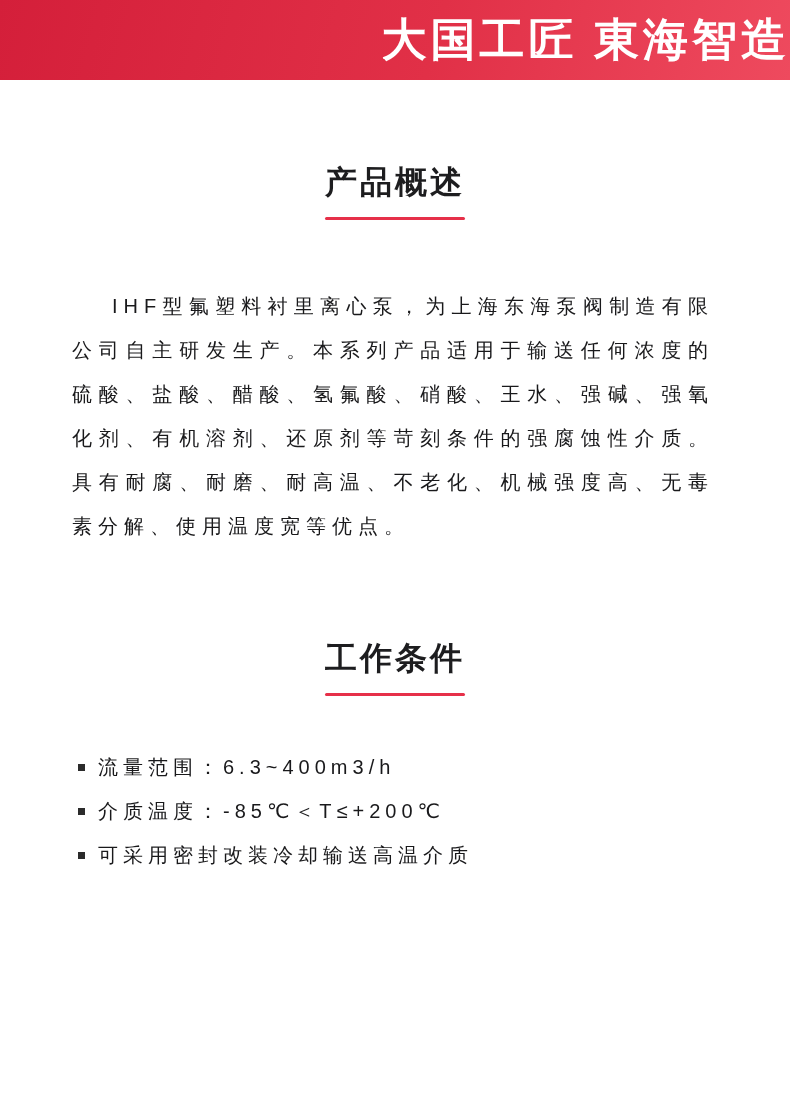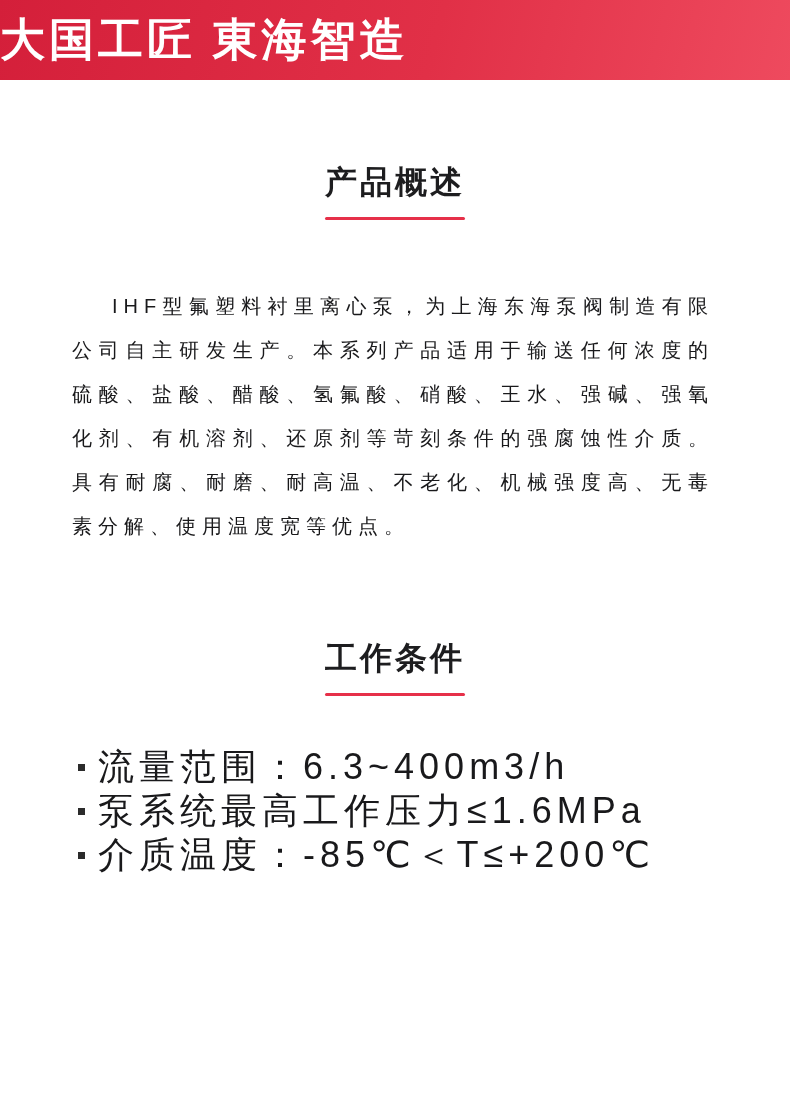--- a/index.html
+++ b/index.html
@@ -14,21 +14,21 @@
     font-family: "Liberation Sans", "DejaVu Sans", sans-serif;
     color: #19191b;
   }
 
   
   .banner {
     height: 80px;
     background: linear-gradient(105deg, #d41f3a 0%, #e13047 55%, #ee4a5e 100%);
     display: flex;
     align-items: center;
-    justify-content: flex-start;
+    justify-content: flex-end;
   }
   .banner-title {
     color: #ffffff;
     font-size: 45px;
     font-weight: 700;
     letter-spacing: 4px;
     white-space: nowrap;
   }
 
   
@@ -69,21 +69,21 @@
   
   .spec-list {
     list-style: none;
     margin: 50px 70px 0 78px;
     padding: 0;
   }
   .spec-list li {
     display: flex;
     align-items: center;
     height: 44px;
-    font-size: 36px;
+    font-size: 20px;
     letter-spacing: 5px;
     white-space: nowrap;
     color: #19191b;
   }
   .bullet-dot {
     width: 7px;
     height: 7px;
     background: #2b2b2b;
     margin-right: 13px;
     flex: none;
@@ -112,22 +112,22 @@
       <div class="title-underline"></div>
     </div>
 
     <ul class="spec-list">
       <li>
         <span class="bullet-dot"></span>
         <span>流量范围：6.3~400m3/h</span>
       </li>
       <li>
         <span class="bullet-dot"></span>
-        <span>泵系统最高工作压力≤1.6MPa</span>
+        <span>介质温度：-85℃＜T≤+200℃</span>
       </li>
       <li>
         <span class="bullet-dot"></span>
-        <span>介质温度：-85℃＜T≤+200℃</span>
+        <span>可采用密封改装冷却输送高温介质</span>
       </li>
     </ul>
   </section>
 
 </div>
 
 </body></html>

